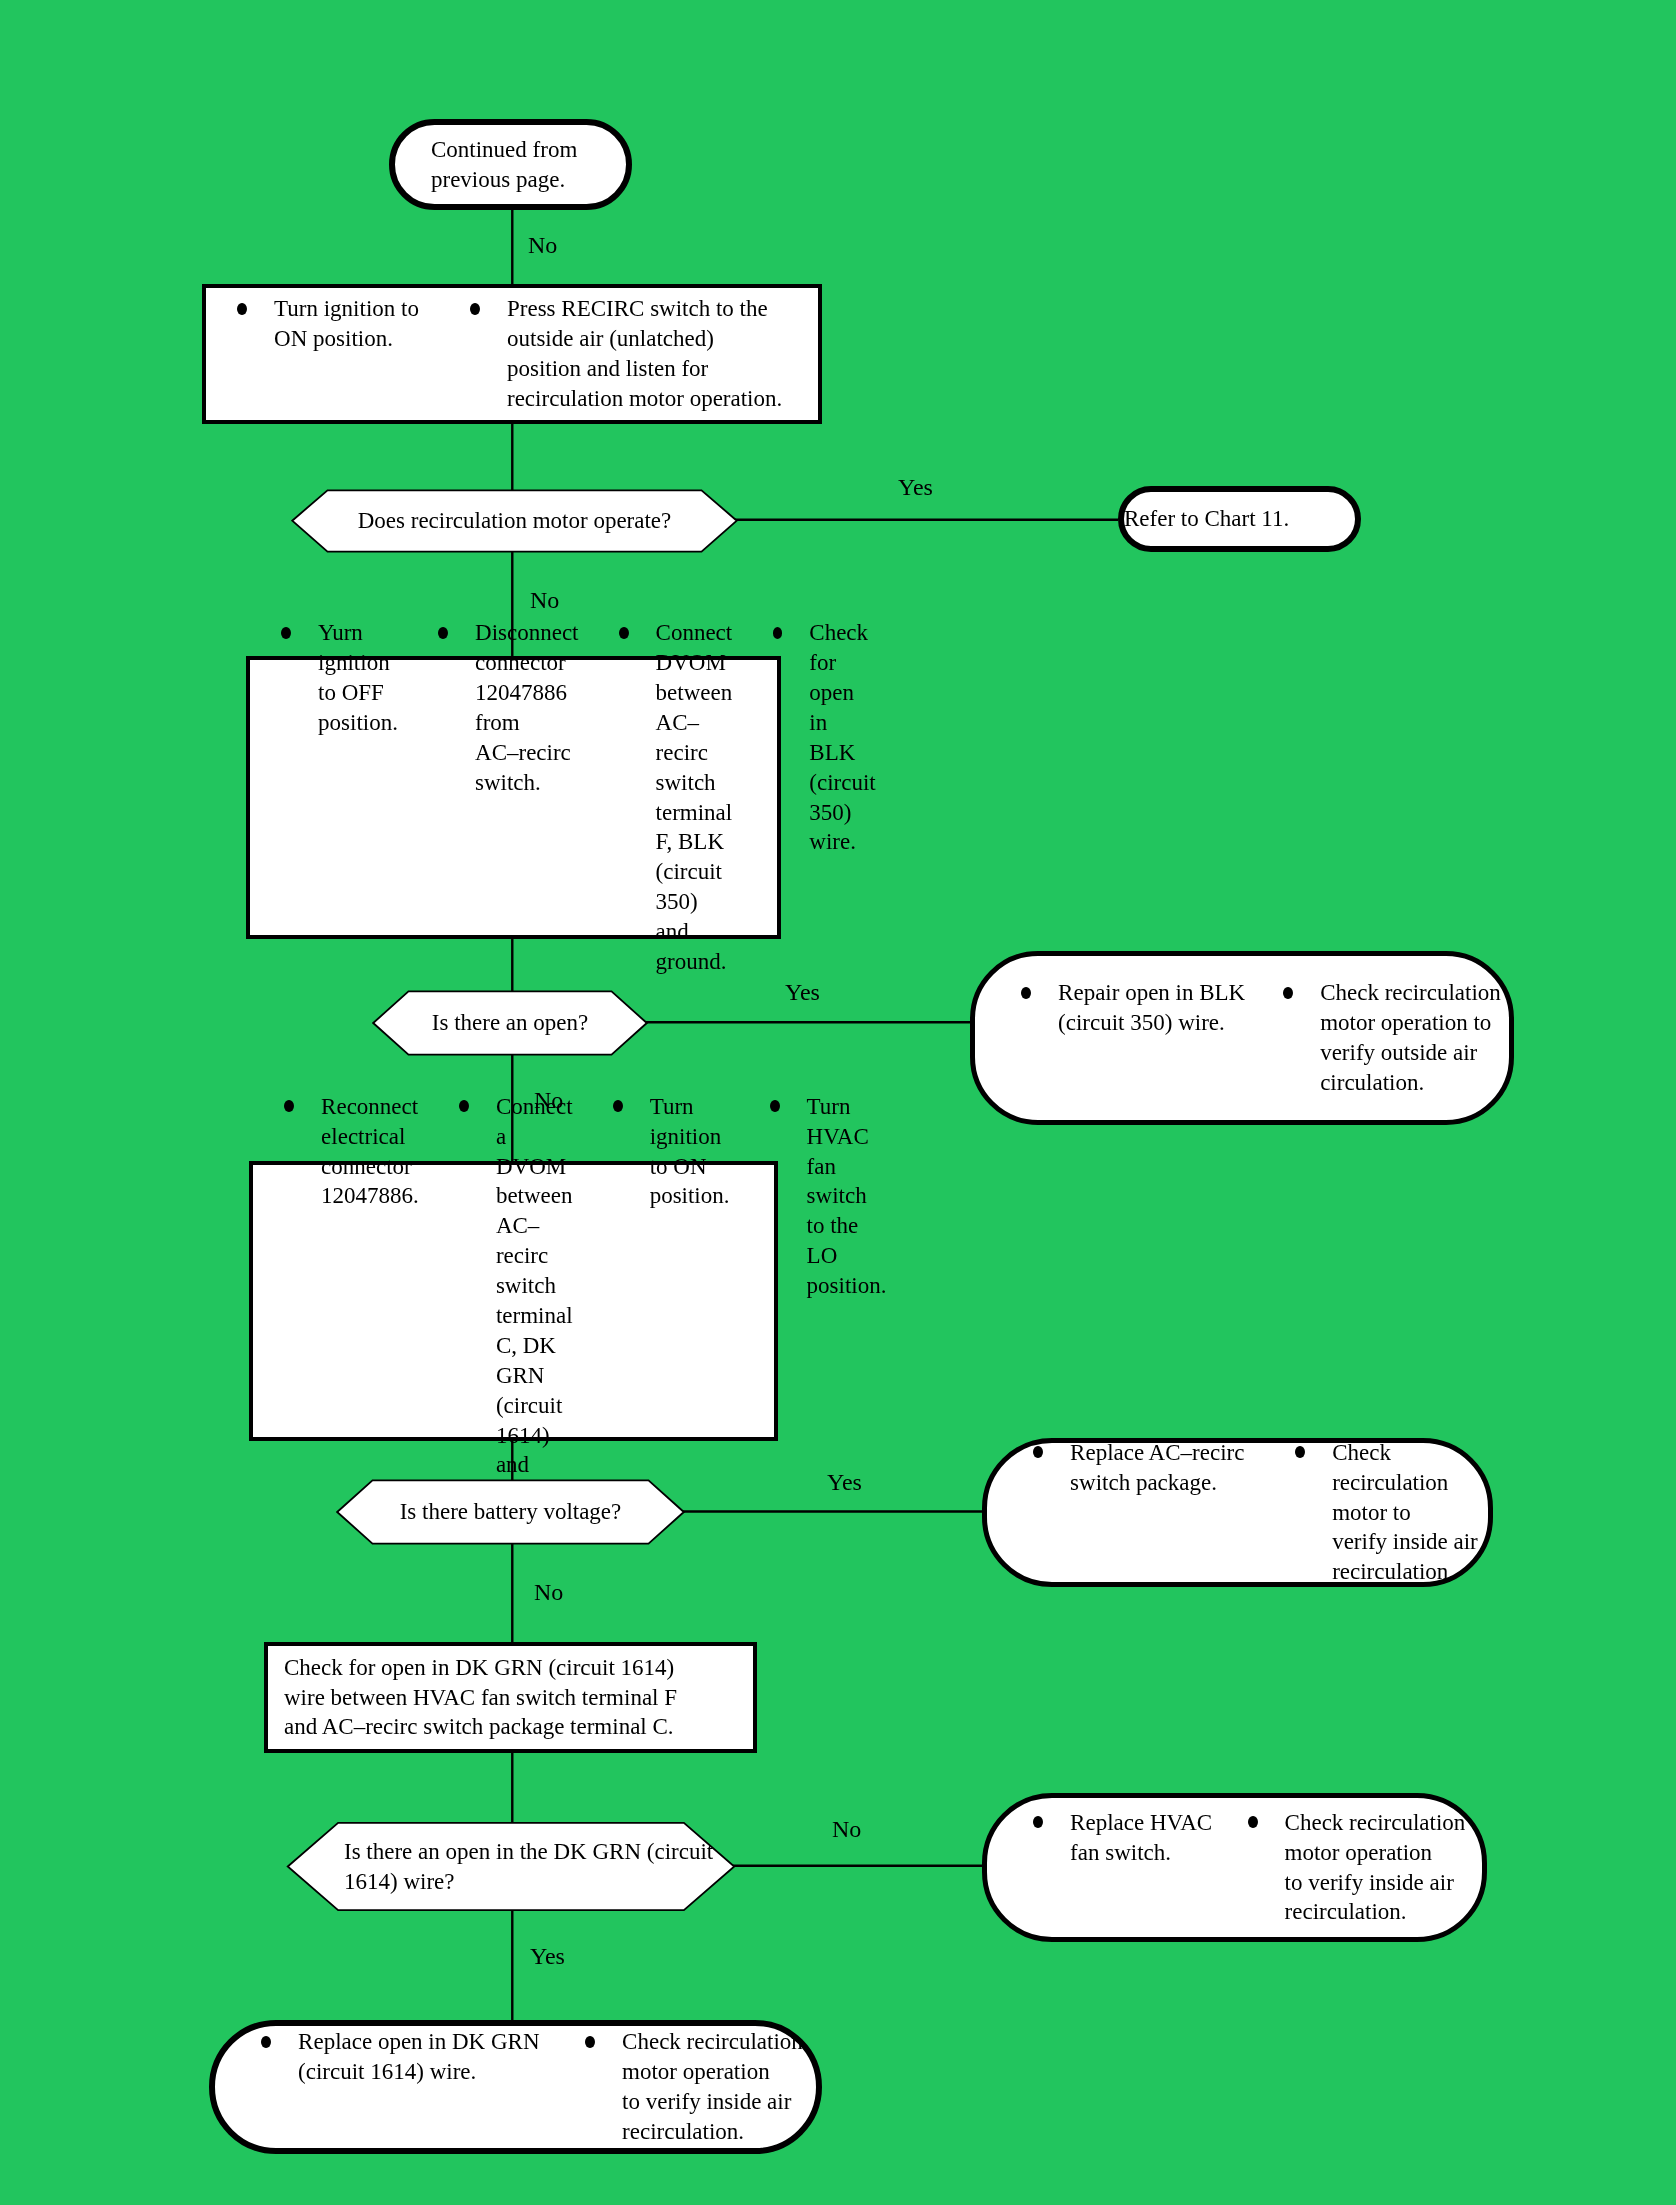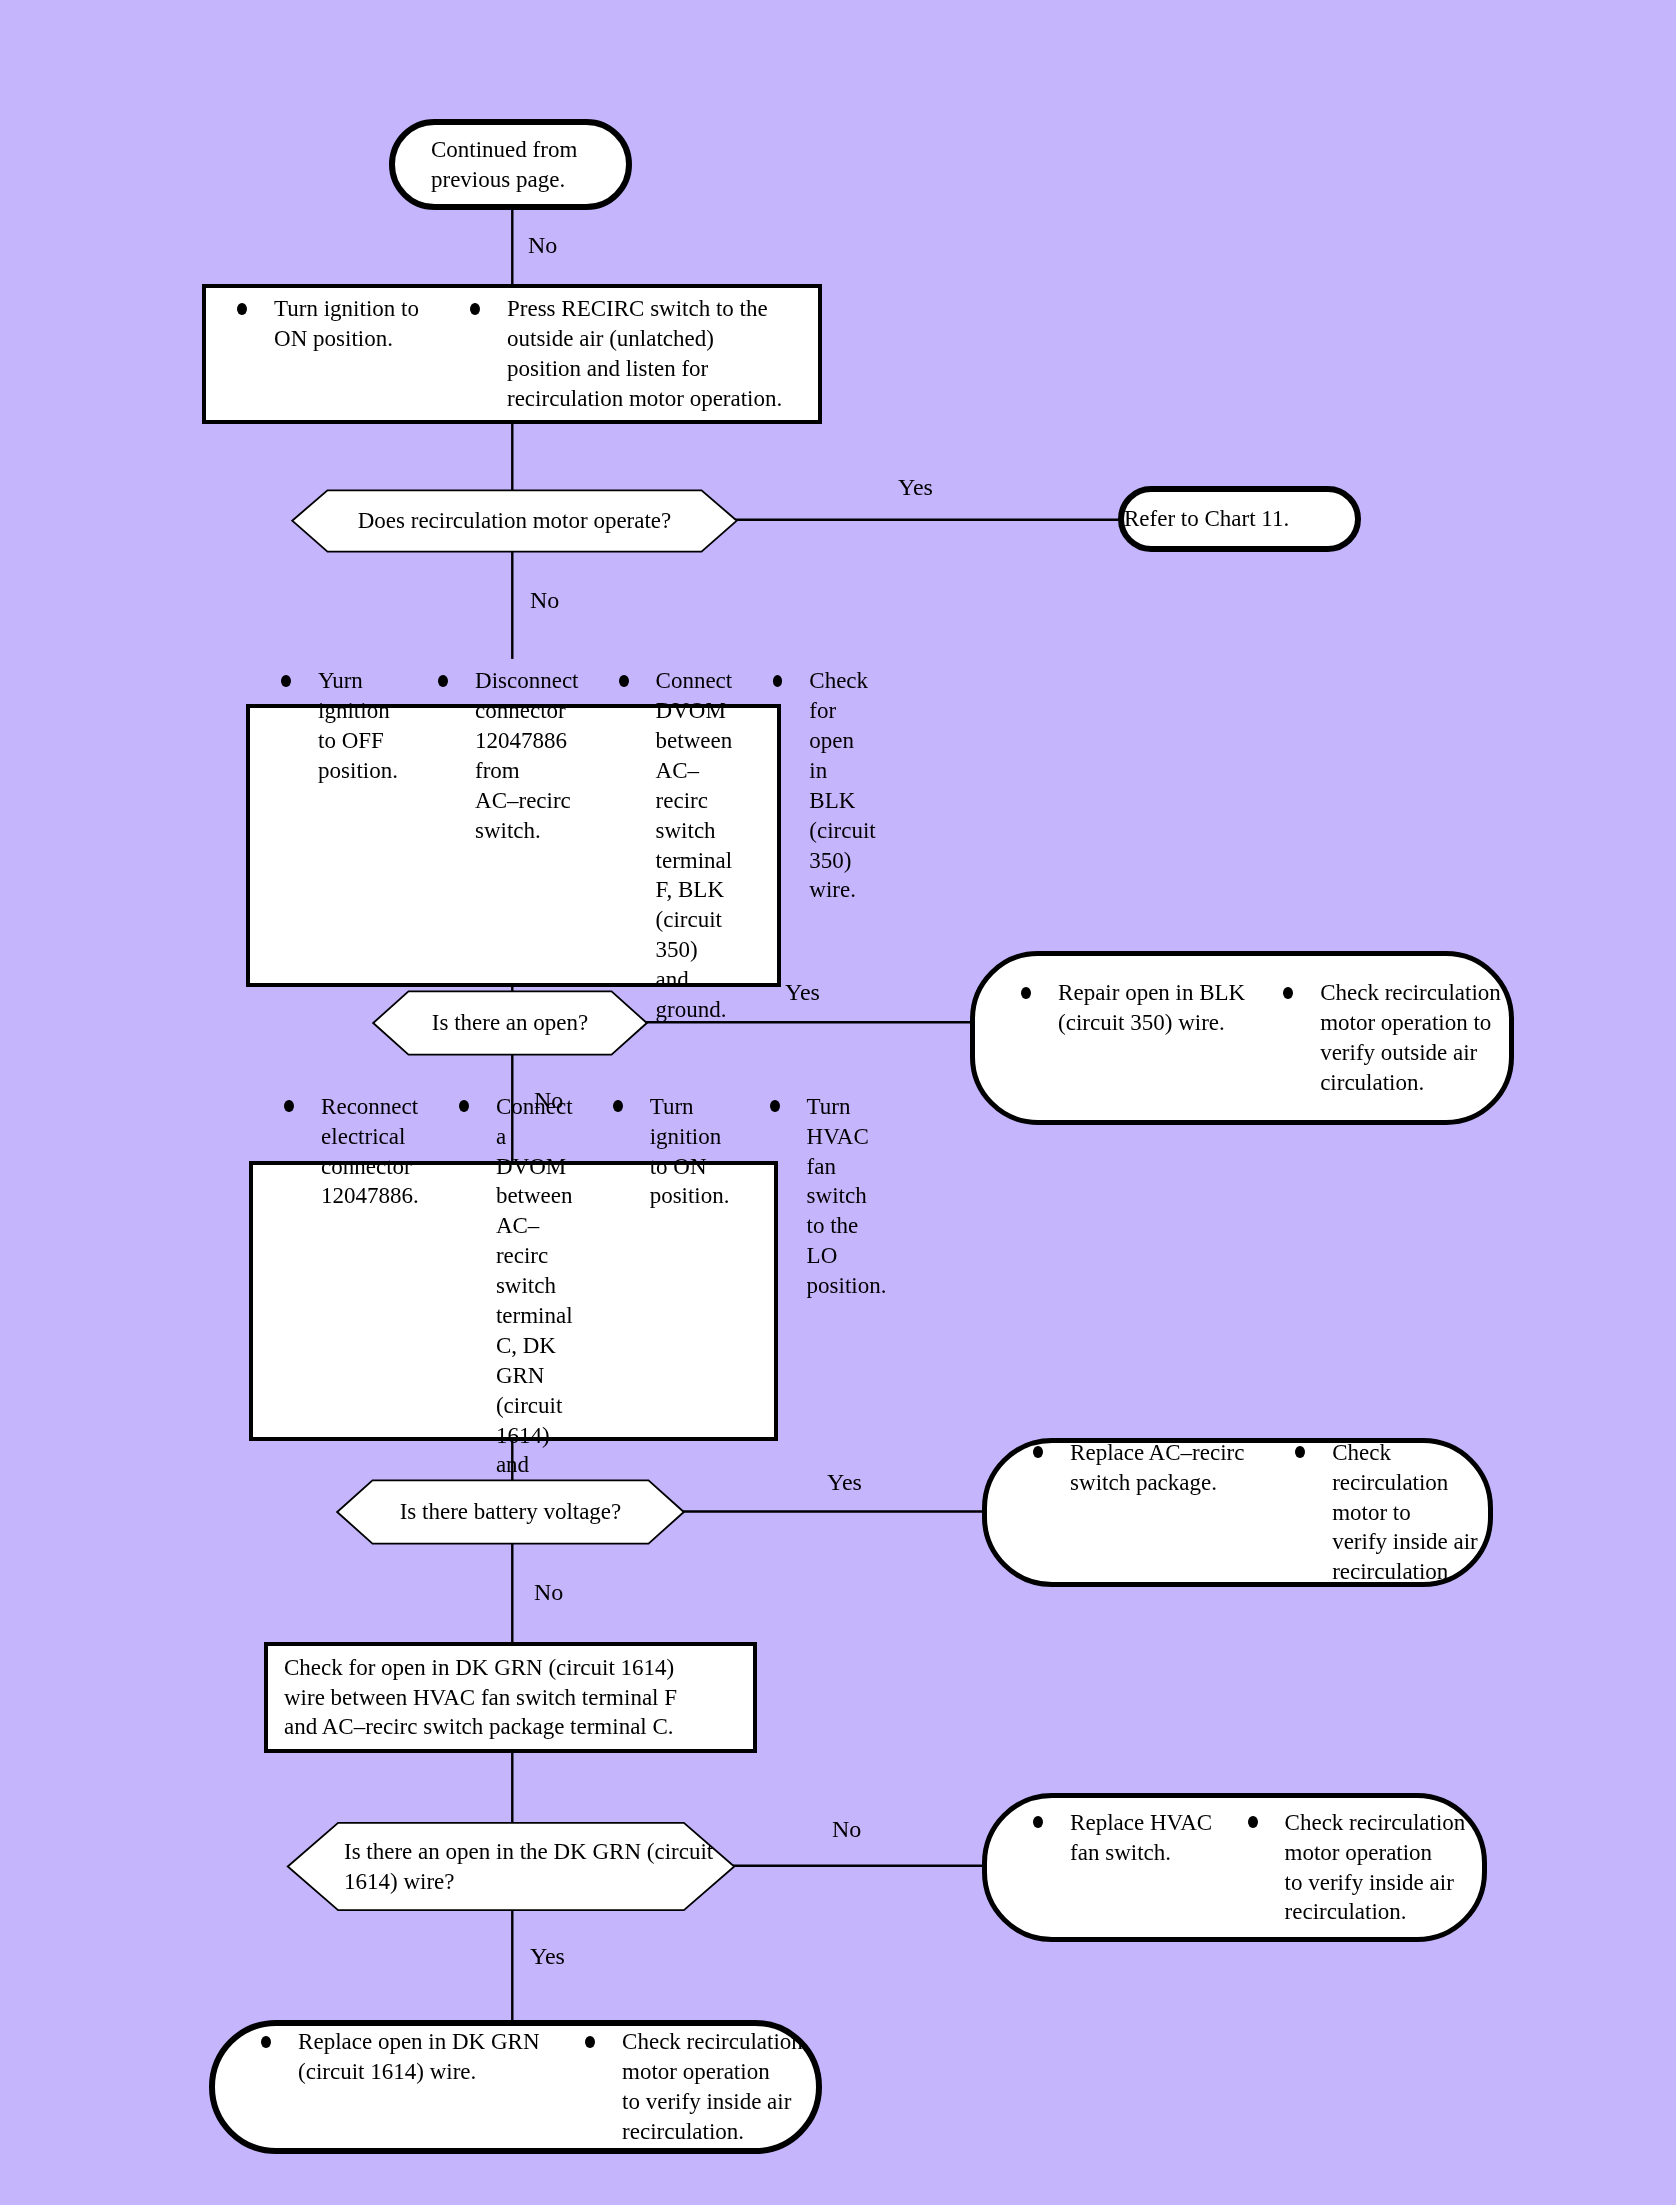--- a/index.html
+++ b/index.html
@@ -1,16 +1,16 @@
 <!DOCTYPE html>
 <html style="font-size:9.7px"><head>
 <meta charset="utf-8">
 <style>
   html,body{margin:0;padding:0;background:#fff;}
-  #page{position:relative;width:1676px;height:2205px;background:#c4b5fd;overflow:hidden;
+  #page{position:relative;width:1676px;height:2205px;background:#22c55e;overflow:hidden;
         font-family:"Liberation Serif","DejaVu Serif",serif;color:#000;}
   #wires{position:absolute;left:0;top:0;width:1676px;height:2205px;}
   .node{position:absolute;box-sizing:border-box;background:#fff;}
   .process{border:4.9px solid #000;display:flex;flex-direction:column;justify-content:center;}
   .terminator{border:6px solid #000;display:flex;flex-direction:column;justify-content:center;}
   .rresult{border:5.5px solid #000;display:flex;flex-direction:column;justify-content:center;}
   .decision{background:transparent;}
   .decision svg{position:absolute;left:0;top:0;}
   .dec-text{position:absolute;left:0;top:0;right:0;bottom:0;display:flex;align-items:center;
             justify-content:center;font-size:23px;line-height:1.28;text-align:left;}
@@ -81,21 +81,21 @@
     <svg width="447" height="64" viewBox="0 0 735 105">
       <polygon points="2,52 60,2 675,2 733,52 675,103 60,103" fill="#fff" stroke="#000" stroke-width="3"></polygon>
     </svg>
     <div class="dec-text">Does recirculation motor operate?</div>
   </div>
 
   <div class="node terminator" style="left:1118px;top:486px;width:243px;height:66px;border-radius:33px;align-items:flex-start;">
     <div class="oval-text">Refer to Chart 11.</div>
   </div>
 
-  <div class="node process" style="left:246px;top:656px;width:535px;height:283px;padding:0 18px;margin-top:48px;">
+  <div class="node process" style="left:246px;top:656px;width:535px;height:283px;padding:0 18px;">
     <div class="stack">
       <div class="bullet-item">
         <span class="bullet"></span>
         <span class="btxt">Yurn ignition to OFF position.</span>
       </div>
       <div class="bullet-item">
         <span class="bullet"></span>
         <span class="btxt">Disconnect connector 12047886 from
 AC–recirc switch.</span>
       </div>

